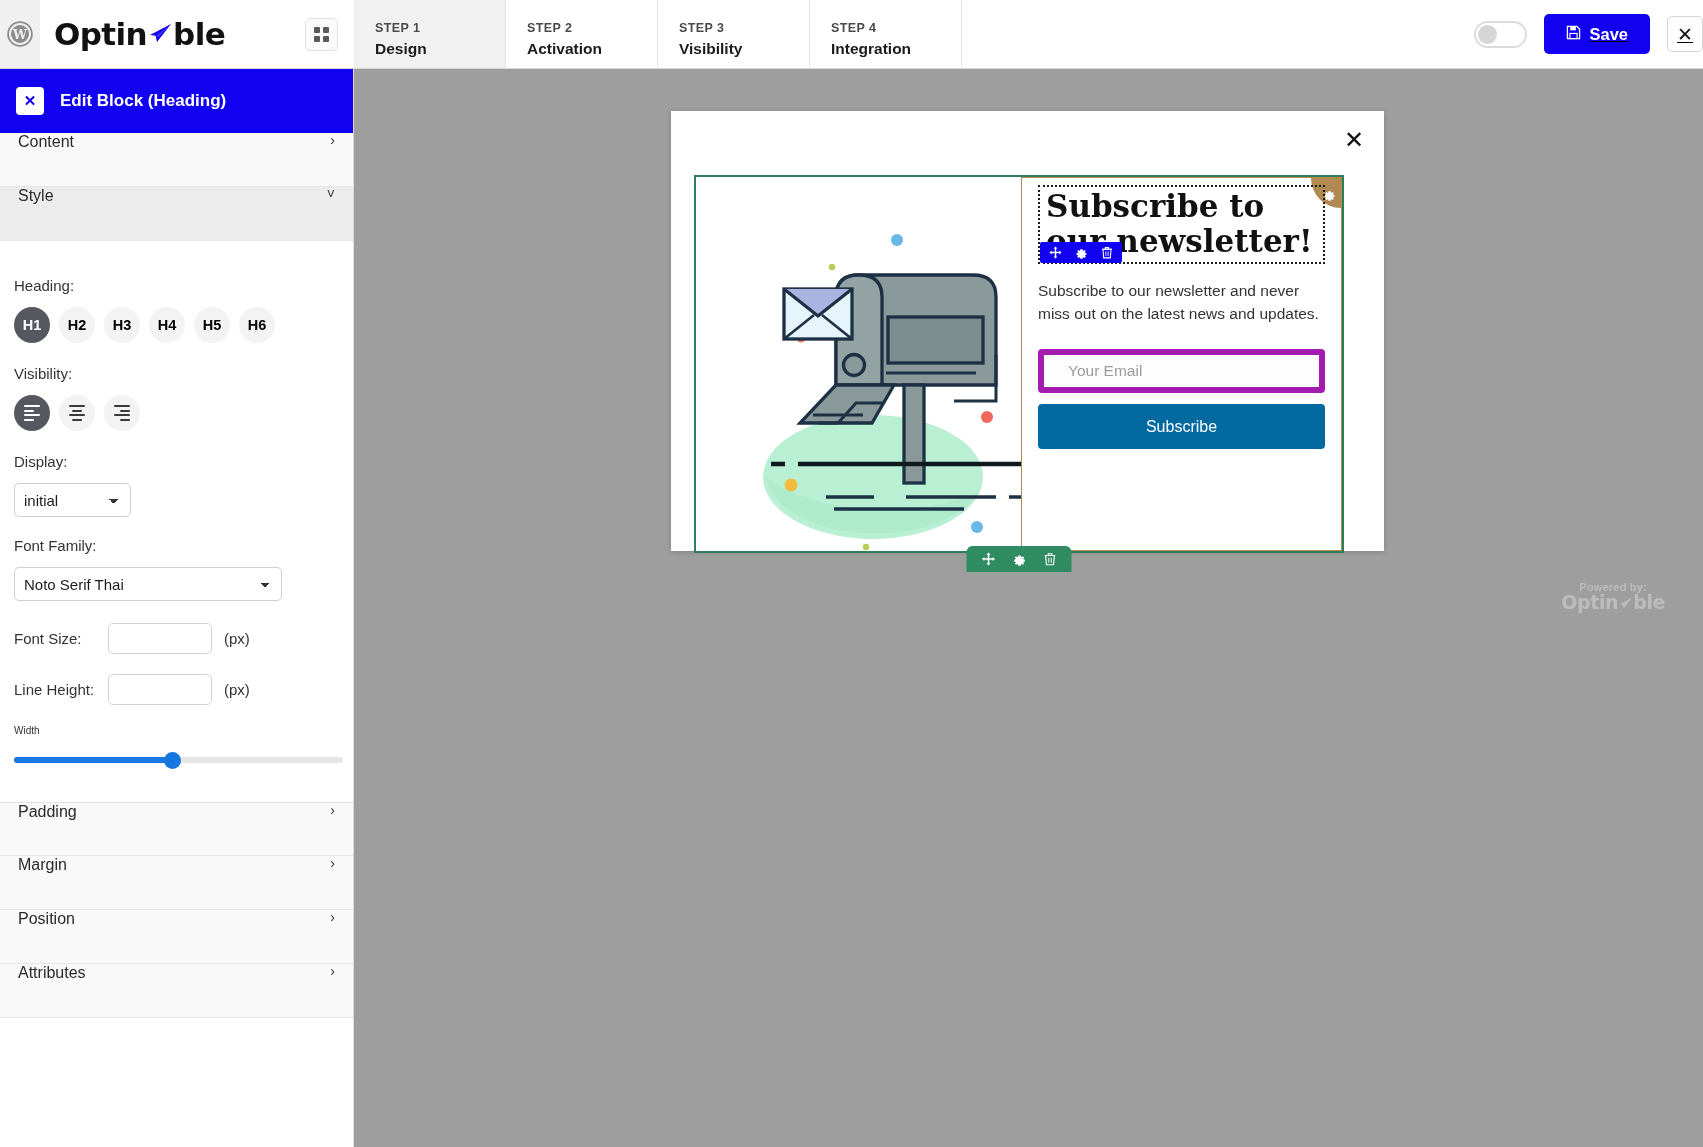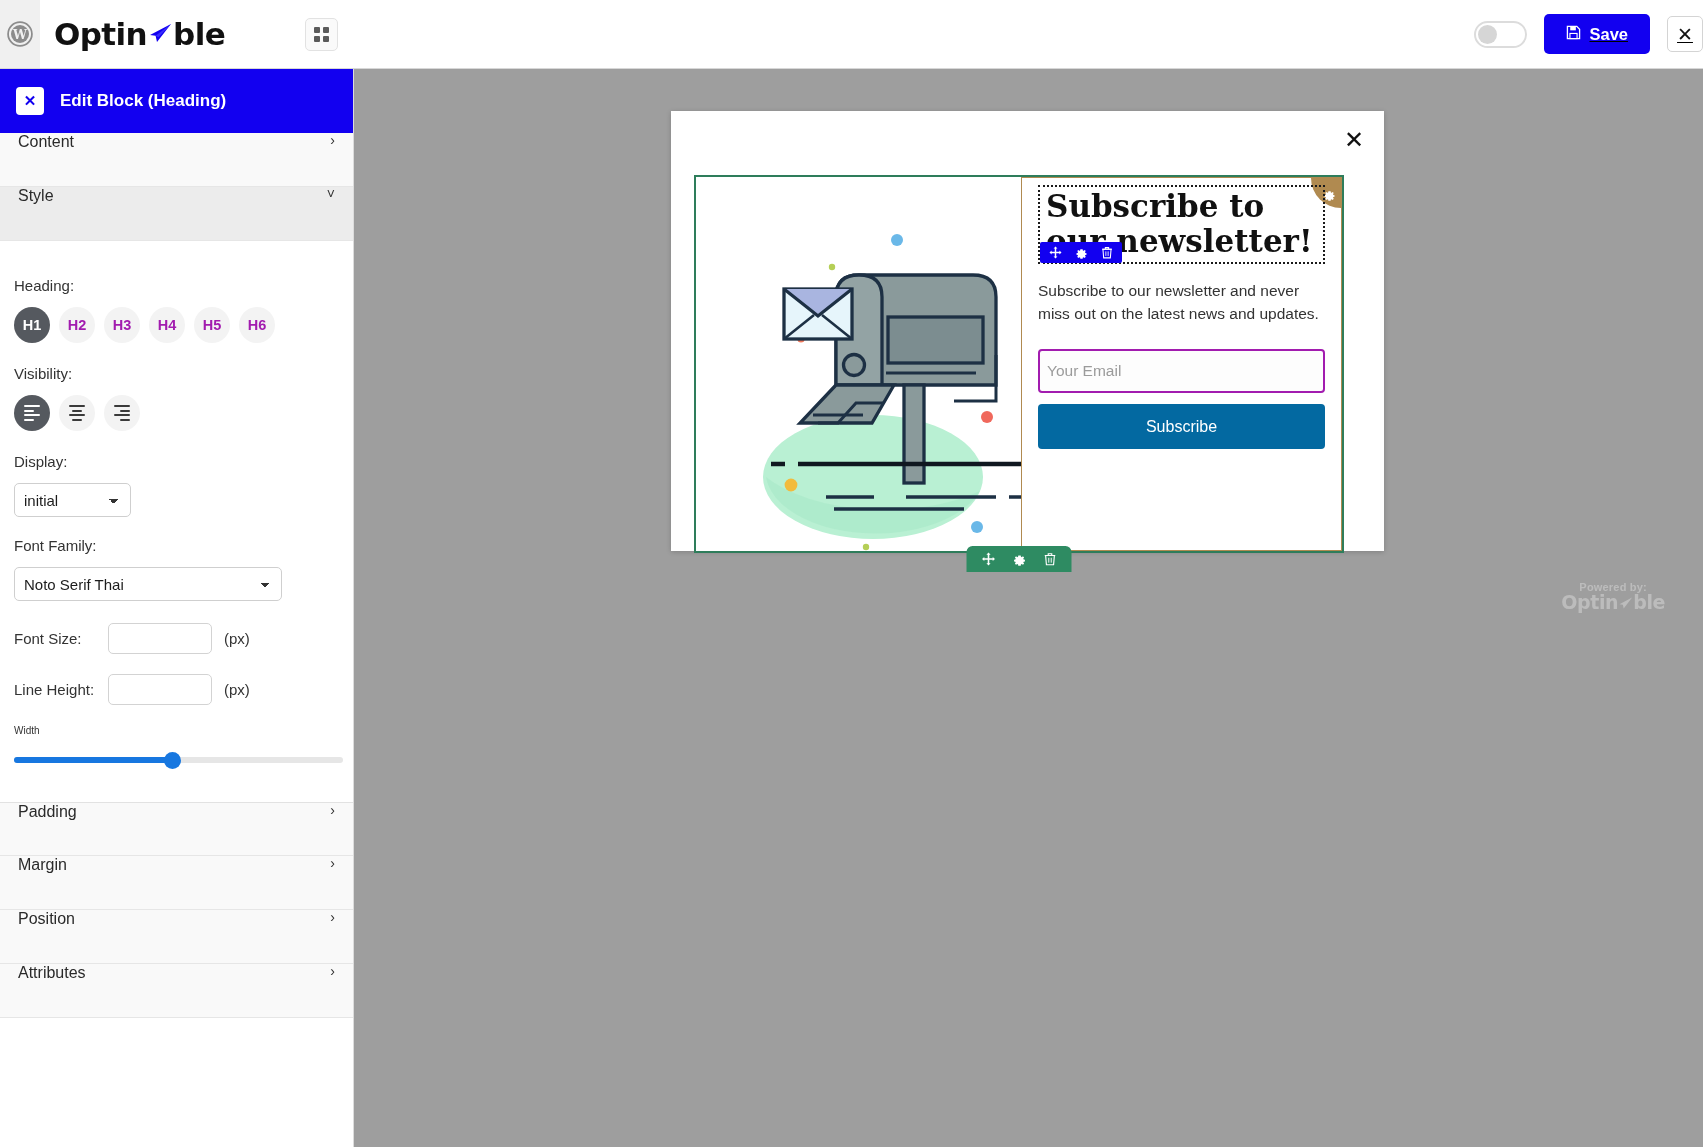--- a/index.html
+++ b/index.html
@@ -105,21 +105,21 @@
   }
   .accordion-row.light { background: #f9f9f9; }
   .accordion-row.shaded { background: #ececec; }
   .chev { color: #333; font-size: 14px; line-height: 1; }
 
   .panel-body { padding: 18px 14px 10px 14px; margin-top: 18px; }
   .field-label { font-size: 15px; color: #333; margin: 0 0 13px 0; }
   .pill-row { display: flex; gap: 9px; margin-bottom: 22px; }
   .pill {
     width: 36px; height: 36px; border-radius: 50%;
-    background: #f3f3f3; color: #a21caf;
+    background: #f3f3f3; color: #000000;
     display: flex; align-items: center; justify-content: center;
     font-size: 14.5px; font-weight: 600; cursor: pointer;
   }
   .pill.sel { background: #55595f; color: #fff; }
   .align-row { display: flex; gap: 9px; margin-bottom: 22px; }
   .align-btn {
     width: 36px; height: 36px; border-radius: 50%;
     background: #f3f3f3; display: flex; align-items: center; justify-content: center;
     cursor: pointer;
   }
@@ -218,22 +218,22 @@
     position: absolute; left: 0; bottom: -1px;
     background: #1200f0; display: flex; align-items: center; gap: 13px;
     padding: 4px 9px; border-radius: 2px;
   }
   .blk-toolbar .ti { color: #fff; font-size: 13px; cursor: pointer; line-height: 1; display:flex; }
   .popup-desc {
     font-size: 15.5px; color: #333; line-height: 1.45; margin: 16px 0 0 0;
   }
   .email-input {
     width: 100%; height: 44px; margin-top: 24px;
-    border: 2px solid #a21caf; border-radius: 4px; background: #fdfdfd;
-    padding: 0 7px; font-size: 15.5px; color: #1b1b1b;
+    border: 6px solid #a21caf; border-radius: 4px; background: #fdfdfd;
+    padding: 0 24px; font-size: 15.5px; color: #1b1b1b;
     font-family: "Liberation Sans", sans-serif;
   }
   .email-input::placeholder { color: #9b9b9b; }
   .subscribe-btn {
     width: 100%; height: 45px; margin-top: 11px;
     background: #0369a1; color: #fff; border: none; border-radius: 4px;
     font-size: 16px; cursor: pointer;
     font-family: "Liberation Sans", sans-serif;
     padding-left: 6px;
   }
@@ -294,20 +294,38 @@
     <div class="grid-btn">
       <span class="grid-dots">
           <i></i>
           <i></i>
           <i></i>
           <i></i>
         </span>
     </div>
   </div>
 
+  <div class="steps">
+    <div class="step active">
+      <span class="step-kicker">STEP 1</span>
+      <span class="step-name">Design</span>
+    </div>
+    <div class="step">
+      <span class="step-kicker">STEP 2</span>
+      <span class="step-name">Activation</span>
+    </div>
+    <div class="step">
+      <span class="step-kicker">STEP 3</span>
+      <span class="step-name">Visibility</span>
+    </div>
+    <div class="step">
+      <span class="step-kicker">STEP 4</span>
+      <span class="step-name">Integration</span>
+    </div>
+  </div>
 
   <div class="topbar-right">
     <div class="toggle">
         <span class="knob"></span>
       </div>
     <button class="save-btn">
       <span>
         <svg width="15" height="15" viewBox="0 0 16 16">
             <path d="M1.5 1.5h10L14.5 4.5v10h-13z" fill="none" stroke="#fff" stroke-width="1.4"></path>
             <rect x="4.5" y="1.5" width="6" height="4.2" fill="#fff"></rect>

